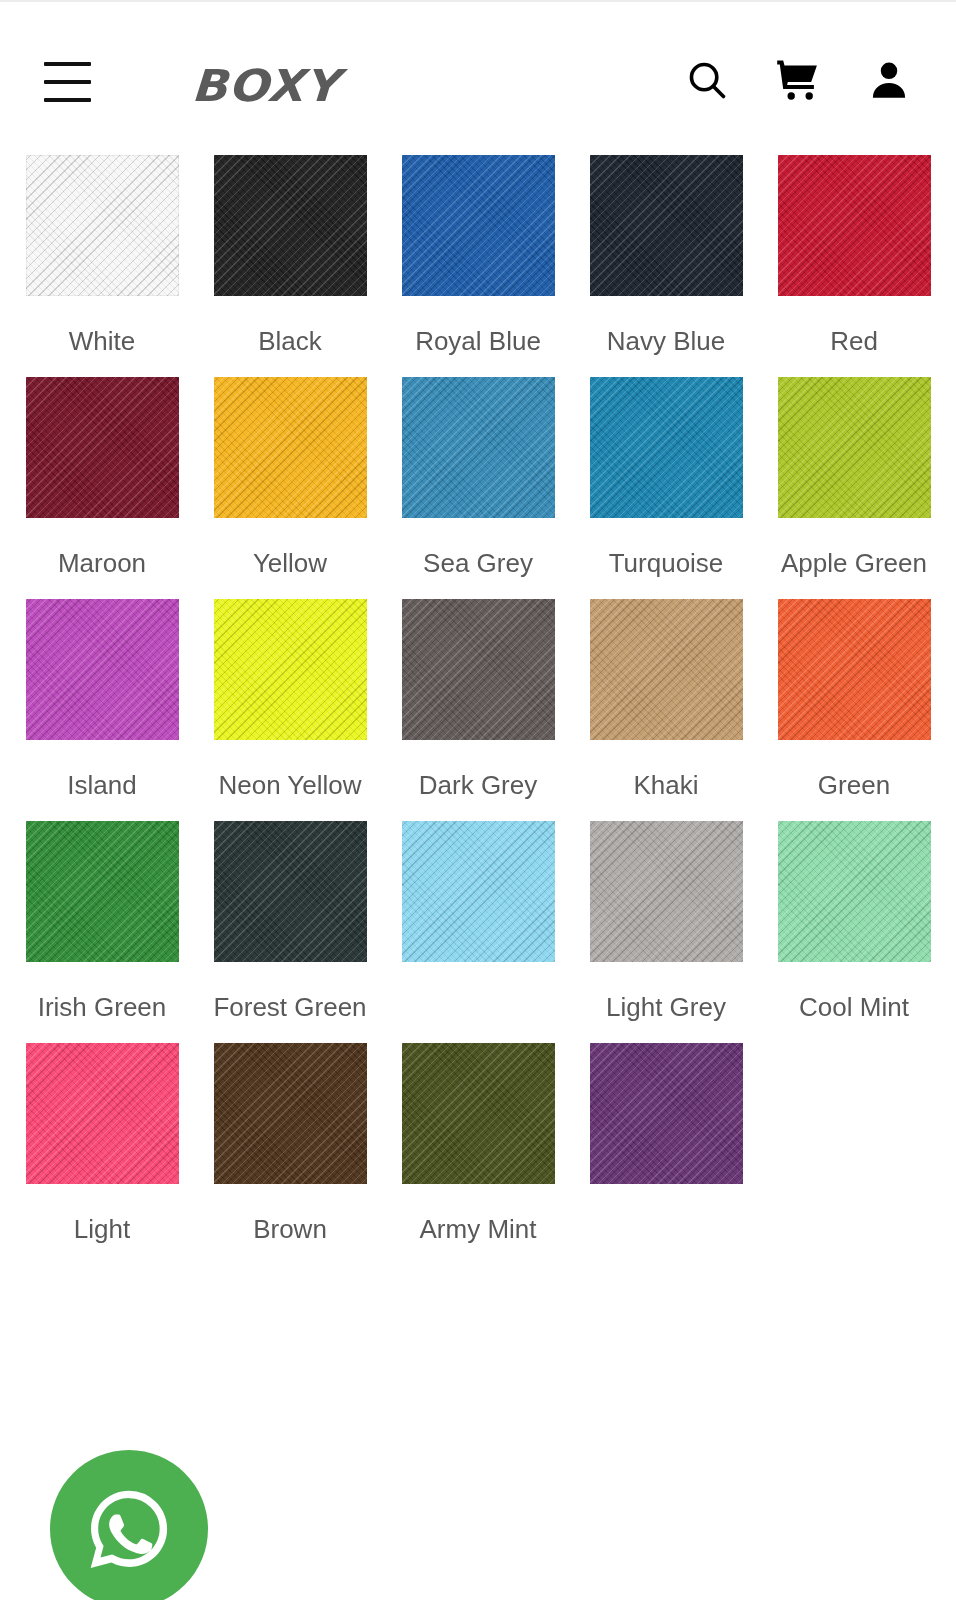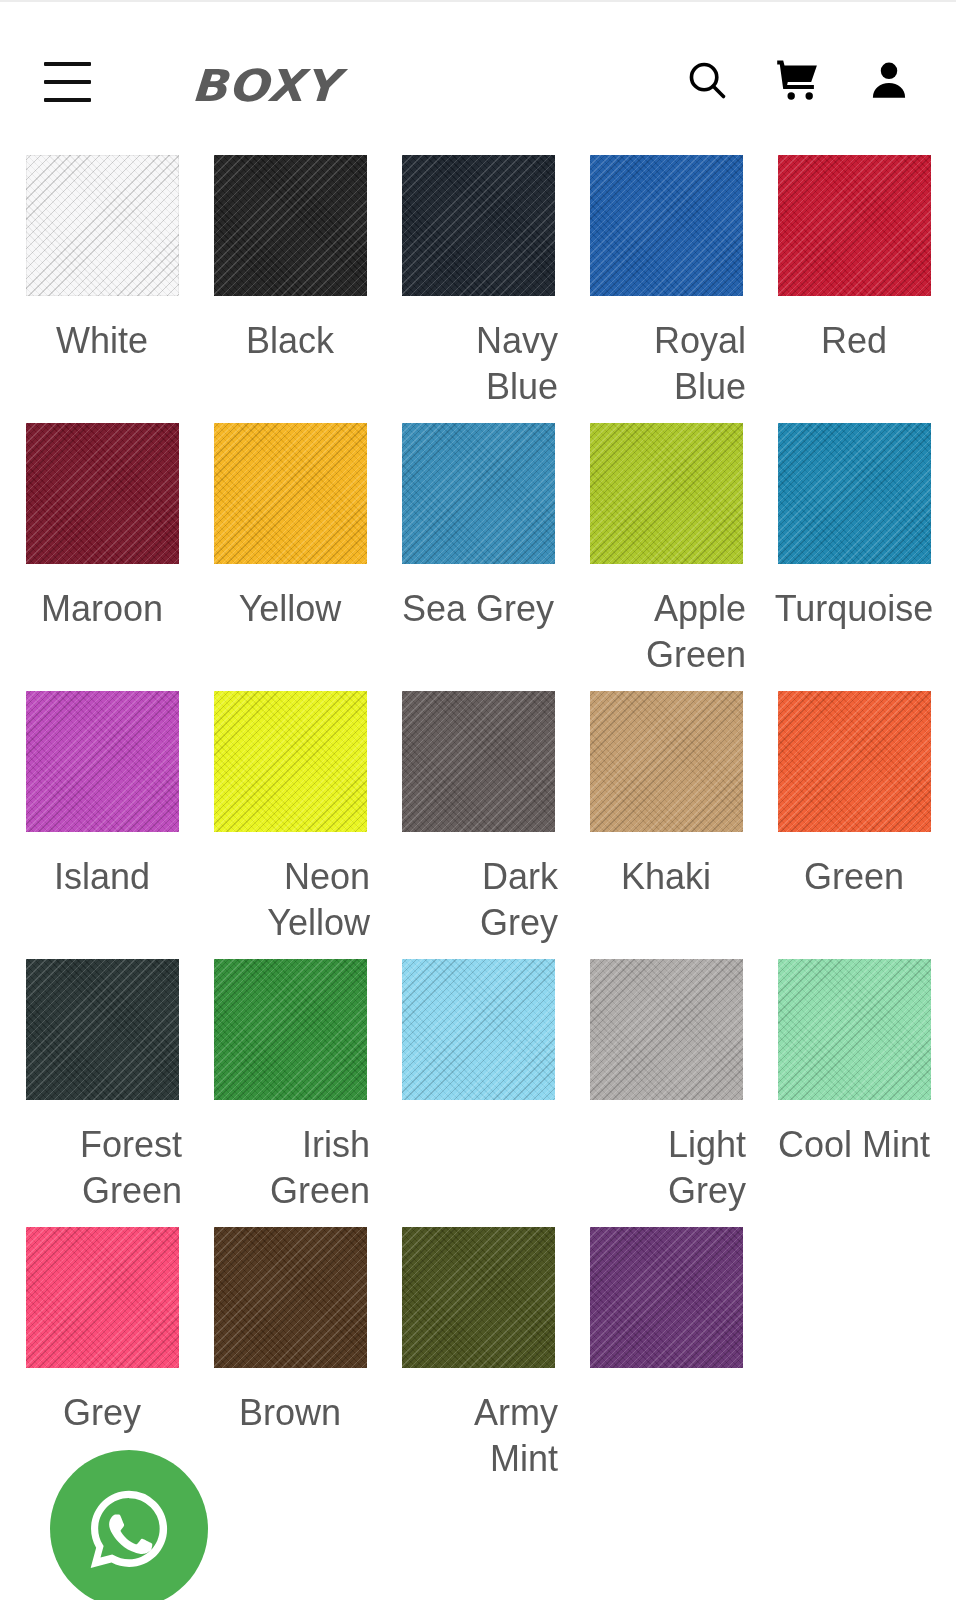--- a/index.html
+++ b/index.html
@@ -123,24 +123,24 @@
         rgba(0,0,0,0.06) 0px,
         rgba(0,0,0,0.06) 1px,
         rgba(255,255,255,0.05) 1px,
         rgba(255,255,255,0.05) 5px);
     mix-blend-mode: normal;
     pointer-events: none;
   }
 
   .label {
     margin-top: 22px;
-    font-size: 36px;
+    font-size: 26px;
     line-height: 46px;
     color: #595959;
-    text-align: right;
+    text-align: center;
     max-width: 160px;
     word-spacing: 0px;
   }
 
   
   .whatsapp-fab {
     position: absolute;
     left: 50px;
     top: 1448px;
     width: 158px;
@@ -199,93 +199,93 @@
   <div class="grid" id="swatch-grid">
       <div class="cell">
         <div class="swatch lightborder" style="background-color: rgb(247, 247, 248);"></div>
         <div class="label">White</div>
       </div>
       <div class="cell">
         <div class="swatch" style="background-color: rgb(29, 29, 29);"></div>
         <div class="label">Black</div>
       </div>
       <div class="cell">
+        <div class="swatch" style="background-color: rgb(26, 90, 168);"></div>
+        <div class="label">Royal Blue</div>
+      </div>
+      <div class="cell">
         <div class="swatch" style="background-color: rgb(24, 32, 41);"></div>
         <div class="label">Navy Blue</div>
       </div>
       <div class="cell">
-        <div class="swatch" style="background-color: rgb(26, 90, 168);"></div>
-        <div class="label">Royal Blue</div>
-      </div>
-      <div class="cell">
         <div class="swatch" style="background-color: rgb(195, 18, 44);"></div>
         <div class="label">Red</div>
       </div>
       <div class="cell">
         <div class="swatch" style="background-color: rgb(116, 18, 38);"></div>
         <div class="label">Maroon</div>
       </div>
       <div class="cell">
         <div class="swatch" style="background-color: rgb(245, 179, 27);"></div>
         <div class="label">Yellow</div>
       </div>
       <div class="cell">
         <div class="swatch" style="background-color: rgb(51, 137, 181);"></div>
         <div class="label">Sea Grey</div>
       </div>
       <div class="cell">
+        <div class="swatch" style="background-color: rgb(23, 131, 174);"></div>
+        <div class="label">Turquoise</div>
+      </div>
+      <div class="cell">
         <div class="swatch" style="background-color: rgb(169, 197, 35);"></div>
         <div class="label">Apple Green</div>
       </div>
       <div class="cell">
-        <div class="swatch" style="background-color: rgb(23, 131, 174);"></div>
-        <div class="label">Turquoise</div>
-      </div>
-      <div class="cell">
         <div class="swatch" style="background-color: rgb(187, 70, 187);"></div>
         <div class="label">Island</div>
       </div>
       <div class="cell">
         <div class="swatch" style="background-color: rgb(233, 245, 25);"></div>
         <div class="label">Neon Yellow</div>
       </div>
       <div class="cell">
         <div class="swatch" style="background-color: rgb(94, 86, 85);"></div>
         <div class="label">Dark Grey</div>
       </div>
       <div class="cell">
         <div class="swatch" style="background-color: rgb(193, 154, 107);"></div>
         <div class="label">Khaki</div>
       </div>
       <div class="cell">
         <div class="swatch" style="background-color: rgb(240, 90, 46);"></div>
         <div class="label">Green</div>
       </div>
       <div class="cell">
+        <div class="swatch" style="background-color: rgb(44, 138, 51);"></div>
+        <div class="label">Irish Green</div>
+      </div>
+      <div class="cell">
         <div class="swatch" style="background-color: rgb(36, 48, 48);"></div>
         <div class="label">Forest Green</div>
       </div>
       <div class="cell">
-        <div class="swatch" style="background-color: rgb(44, 138, 51);"></div>
-        <div class="label">Irish Green</div>
-      </div>
-      <div class="cell">
         <div class="swatch" style="background-color: rgb(138, 214, 239);"></div>
       </div>
       <div class="cell">
         <div class="swatch" style="background-color: rgb(172, 169, 167);"></div>
         <div class="label">Light Grey</div>
       </div>
       <div class="cell">
         <div class="swatch" style="background-color: rgb(140, 220, 171);"></div>
         <div class="label">Cool Mint</div>
       </div>
       <div class="cell">
         <div class="swatch" style="background-color: rgb(251, 69, 115);"></div>
-        <div class="label">Grey</div>
+        <div class="label">Light</div>
       </div>
       <div class="cell">
         <div class="swatch" style="background-color: rgb(75, 48, 24);"></div>
         <div class="label">Brown</div>
       </div>
       <div class="cell">
         <div class="swatch" style="background-color: rgb(69, 77, 25);"></div>
         <div class="label">Army Mint</div>
       </div>
       <div class="cell">

